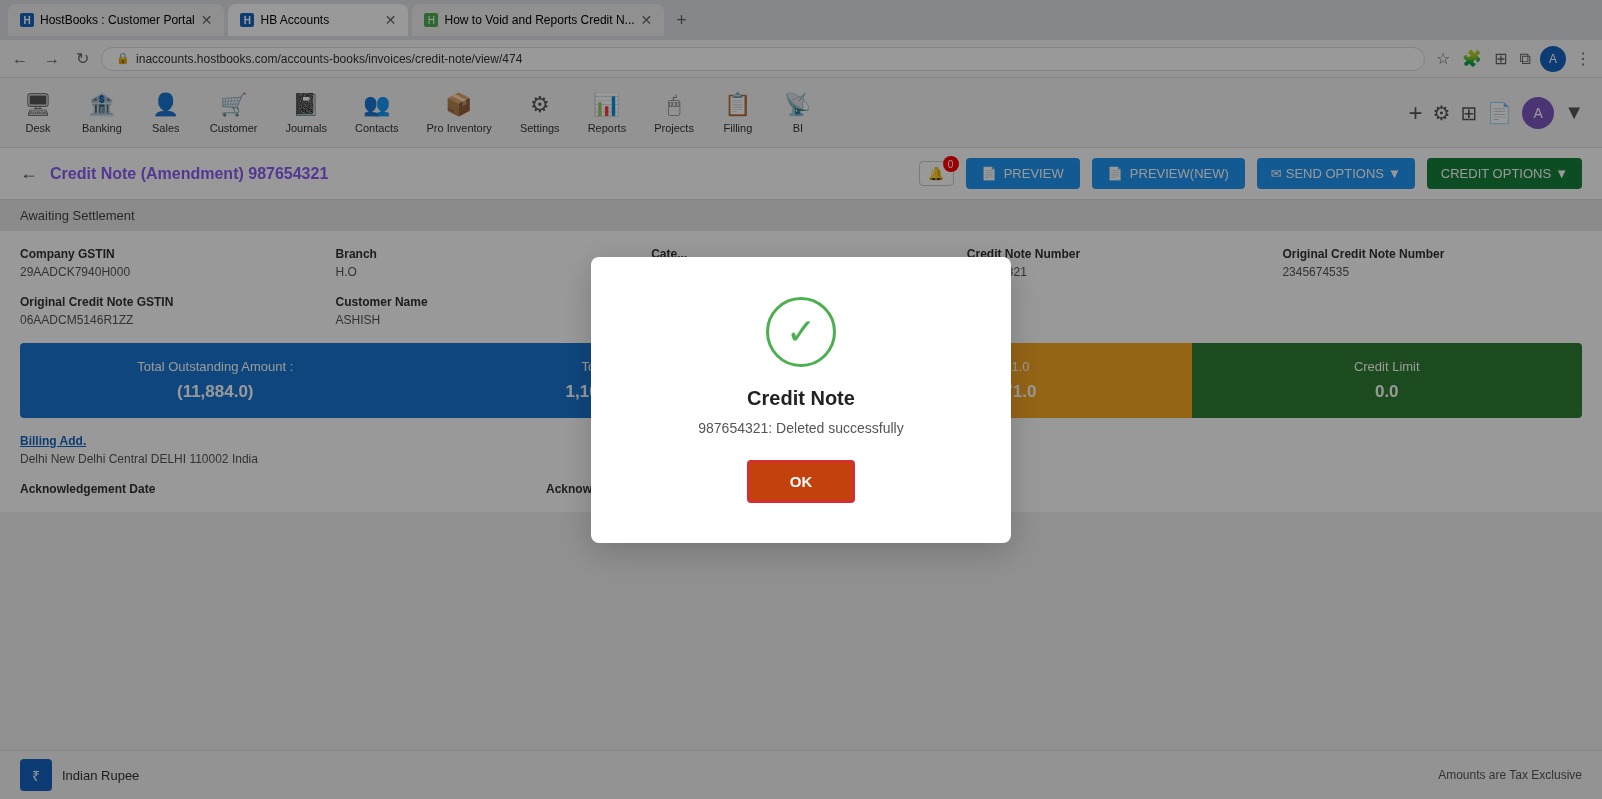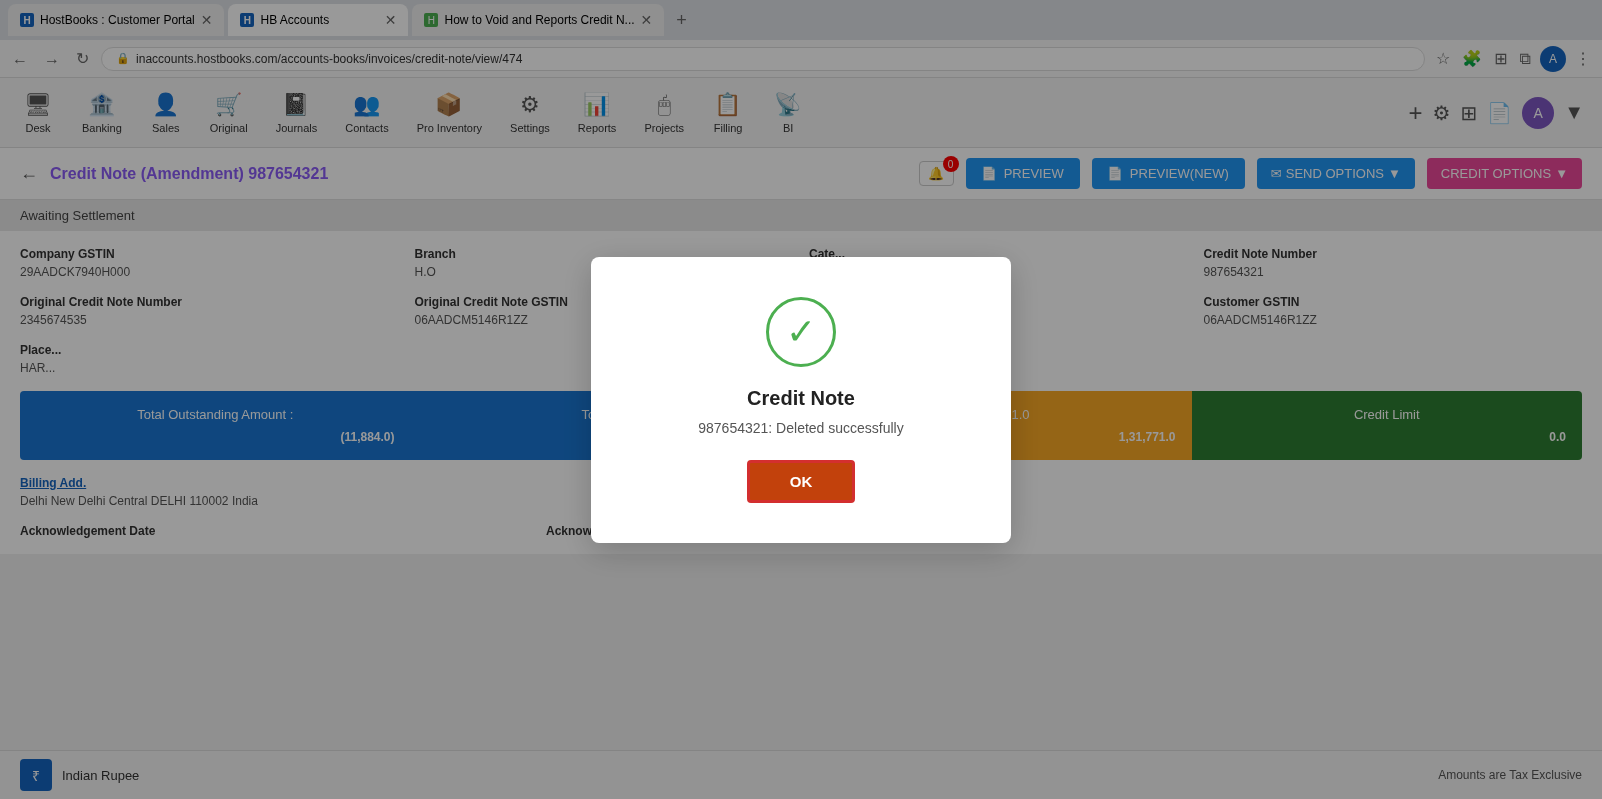--- a/index.html
+++ b/index.html
@@ -35,40 +35,40 @@
     
     .page-header { background: white; padding: 10px 20px; display: flex; align-items: center; gap: 12px; border-bottom: 1px solid #e0e0e0; }
     .back-btn { background: none; border: none; font-size: 18px; color: #555; cursor: pointer; }
     .page-title { font-size: 16px; font-weight: bold; color: #8b5cf6; }
     .header-spacer { flex: 1; }
     .notification-icon { position: relative; background: none; border: 1px solid #ccc; border-radius: 4px; padding: 4px 8px; cursor: pointer; }
     .notif-badge { position: absolute; top: -6px; right: -6px; background: red; color: white; border-radius: 50%; width: 16px; height: 16px; font-size: 10px; display: flex; align-items: center; justify-content: center; }
     .btn-preview { background: #2196f3; color: white; border: none; padding: 8px 16px; border-radius: 4px; cursor: pointer; font-size: 13px; display: flex; align-items: center; gap: 6px; }
     .btn-preview-new { background: #2196f3; color: white; border: none; padding: 8px 16px; border-radius: 4px; cursor: pointer; font-size: 13px; display: flex; align-items: center; gap: 6px; }
     .btn-send { background: #2196f3; color: white; border: none; padding: 8px 14px; border-radius: 4px; cursor: pointer; font-size: 13px; display: flex; align-items: center; gap: 4px; }
-    .btn-credit { background: #ec4899; color: white; border: none; padding: 8px 14px; border-radius: 4px; cursor: pointer; font-size: 13px; display: flex; align-items: center; gap: 4px; }
+    .btn-credit { background: #15803d; color: white; border: none; padding: 8px 14px; border-radius: 4px; cursor: pointer; font-size: 13px; display: flex; align-items: center; gap: 4px; }
 
     
     .status-bar { background: #e8e8e8; padding: 8px 20px; font-size: 13px; color: #444; }
 
     
     .main-content { background: white; padding: 16px 20px; }
-    .info-grid { display: grid; grid-template-columns: repeat(4, 1fr); gap: 16px; margin-bottom: 16px; }
+    .info-grid { display: grid; grid-template-columns: repeat(5, 1fr); gap: 16px; margin-bottom: 16px; }
     .info-item { }
     .info-label { font-size: 12px; font-weight: bold; color: #333; margin-bottom: 4px; }
     .info-value { font-size: 12px; color: #555; }
 
     
     .summary-cards { display: grid; grid-template-columns: repeat(4, 1fr); gap: 0; margin: 16px 0; }
     .card-blue { background: #1976d2; color: white; padding: 16px; text-align: center; border-radius: 4px 0 0 4px; }
     .card-blue2 { background: #1976d2; color: white; padding: 16px; text-align: center; }
     .card-gold { background: #f9a825; color: white; padding: 16px; text-align: center; }
     .card-green { background: #2e7d32; color: white; padding: 16px; text-align: center; border-radius: 0 4px 4px 0; }
     .card-title { font-size: 13px; margin-bottom: 8px; }
-    .card-value { font-size: 12px; font-weight: bold; text-align: right; }
+    .card-value { font-size: 17px; font-weight: bold; }
 
     
     .address-section { margin: 10px 0; }
     .addr-label { font-size: 12px; color: #1565c0; font-weight: bold; text-decoration: underline; cursor: pointer; }
     .addr-value { font-size: 12px; color: #555; margin-top: 4px; }
 
     
     .footer-fields { display: grid; grid-template-columns: repeat(3, 1fr); gap: 16px; margin-top: 16px; }
     .footer-label { font-size: 12px; font-weight: bold; color: #333; }
 
@@ -135,21 +135,21 @@
   <div class="nav-item">
     <span class="nav-icon">🏦</span>
     <span>Banking</span>
   </div>
   <div class="nav-item">
     <span class="nav-icon">👤</span>
     <span>Sales</span>
   </div>
   <div class="nav-item">
     <span class="nav-icon">🛒</span>
-    <span>Original</span>
+    <span>Customer</span>
   </div>
   <div class="nav-item">
     <span class="nav-icon">📓</span>
     <span>Journals</span>
   </div>
   <div class="nav-item">
     <span class="nav-icon">👥</span>
     <span>Contacts</span>
   </div>
   <div class="nav-item">

